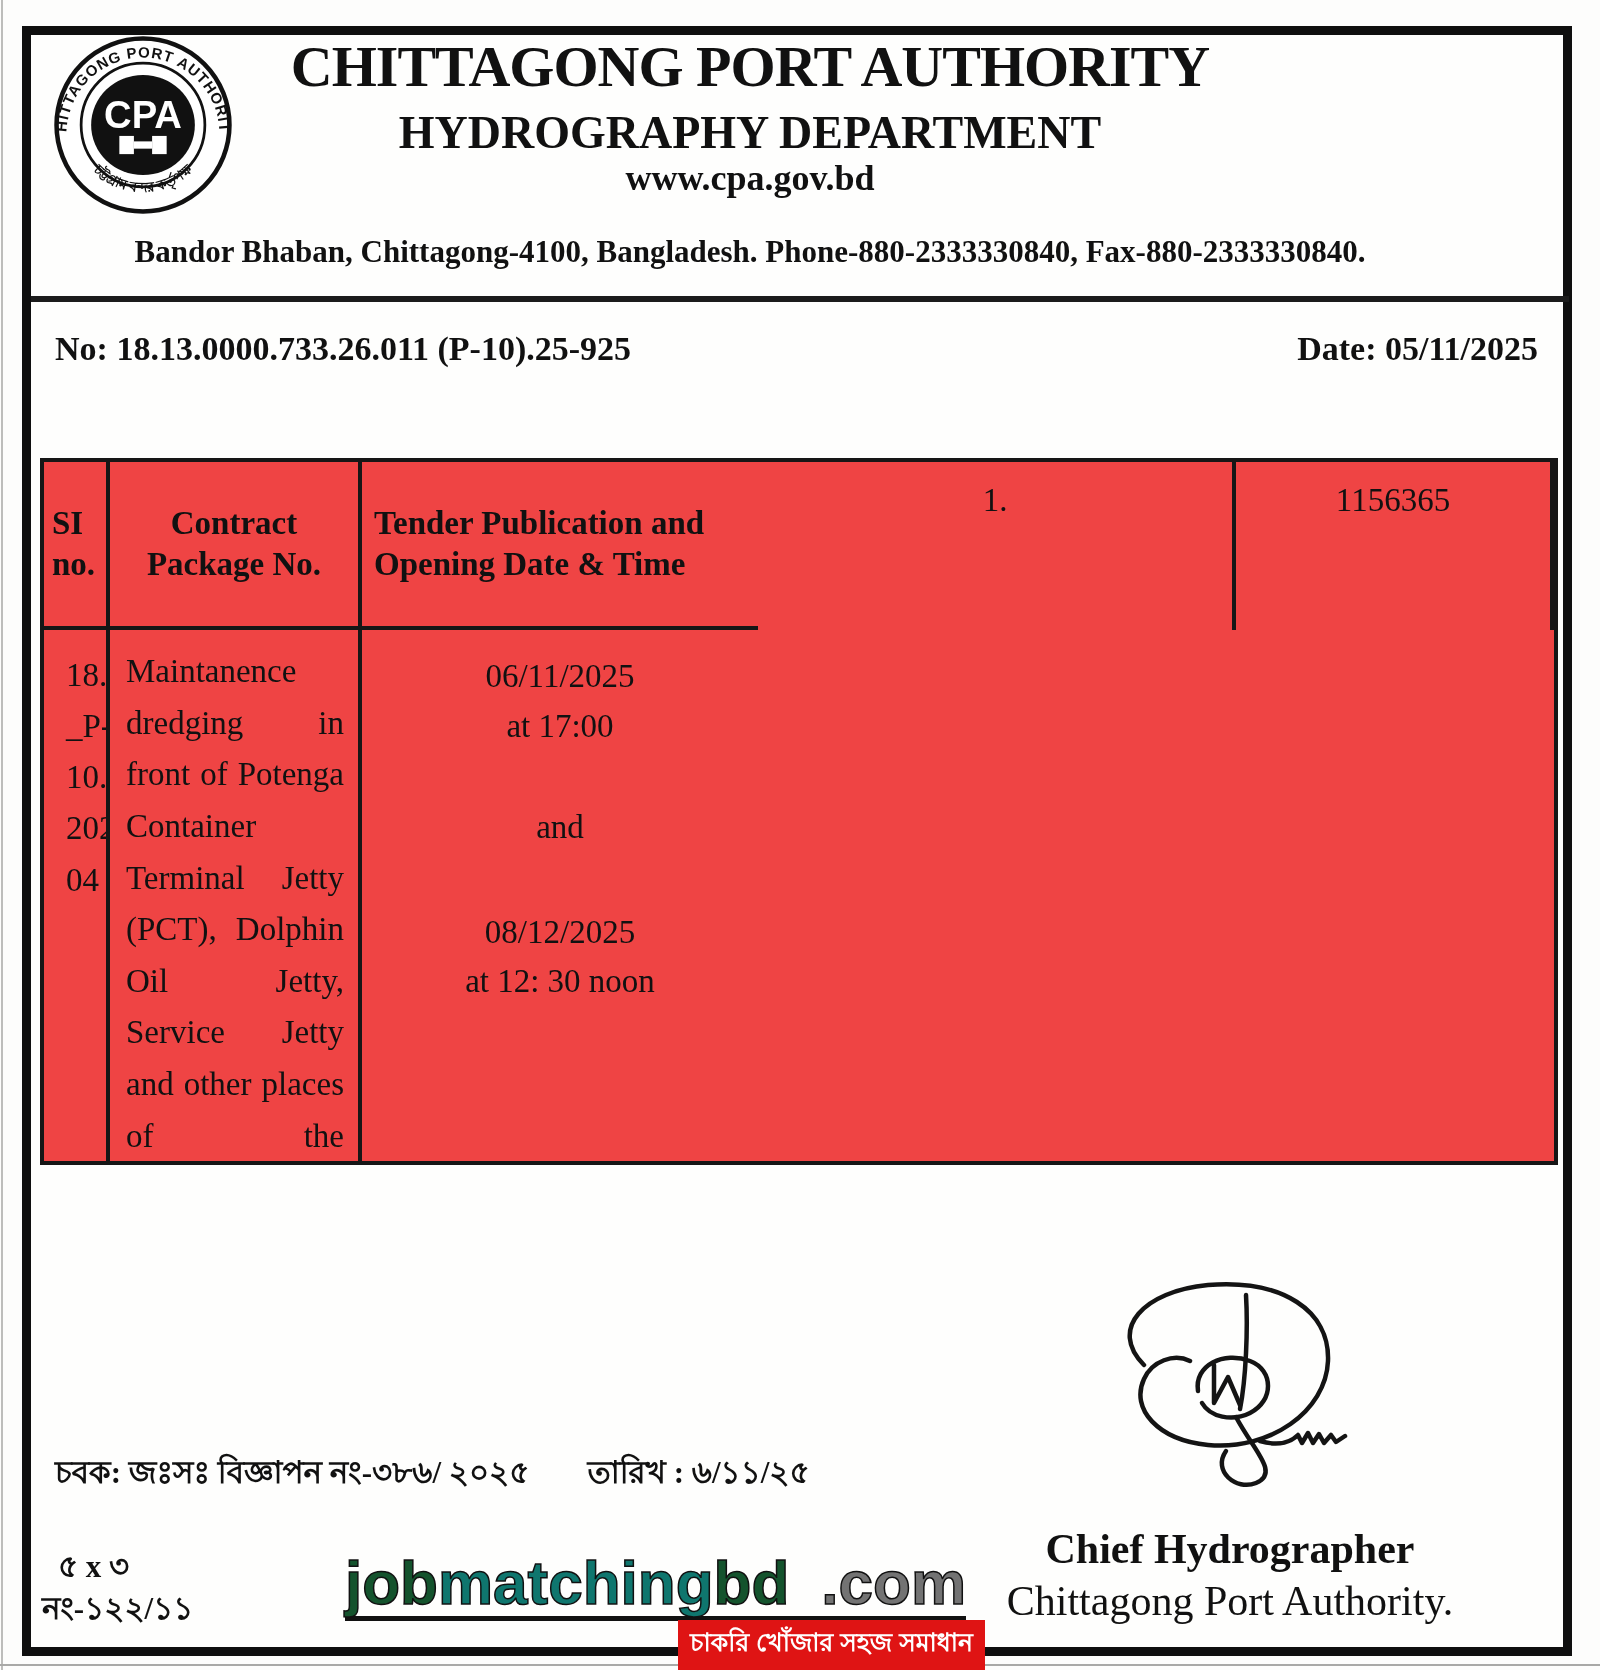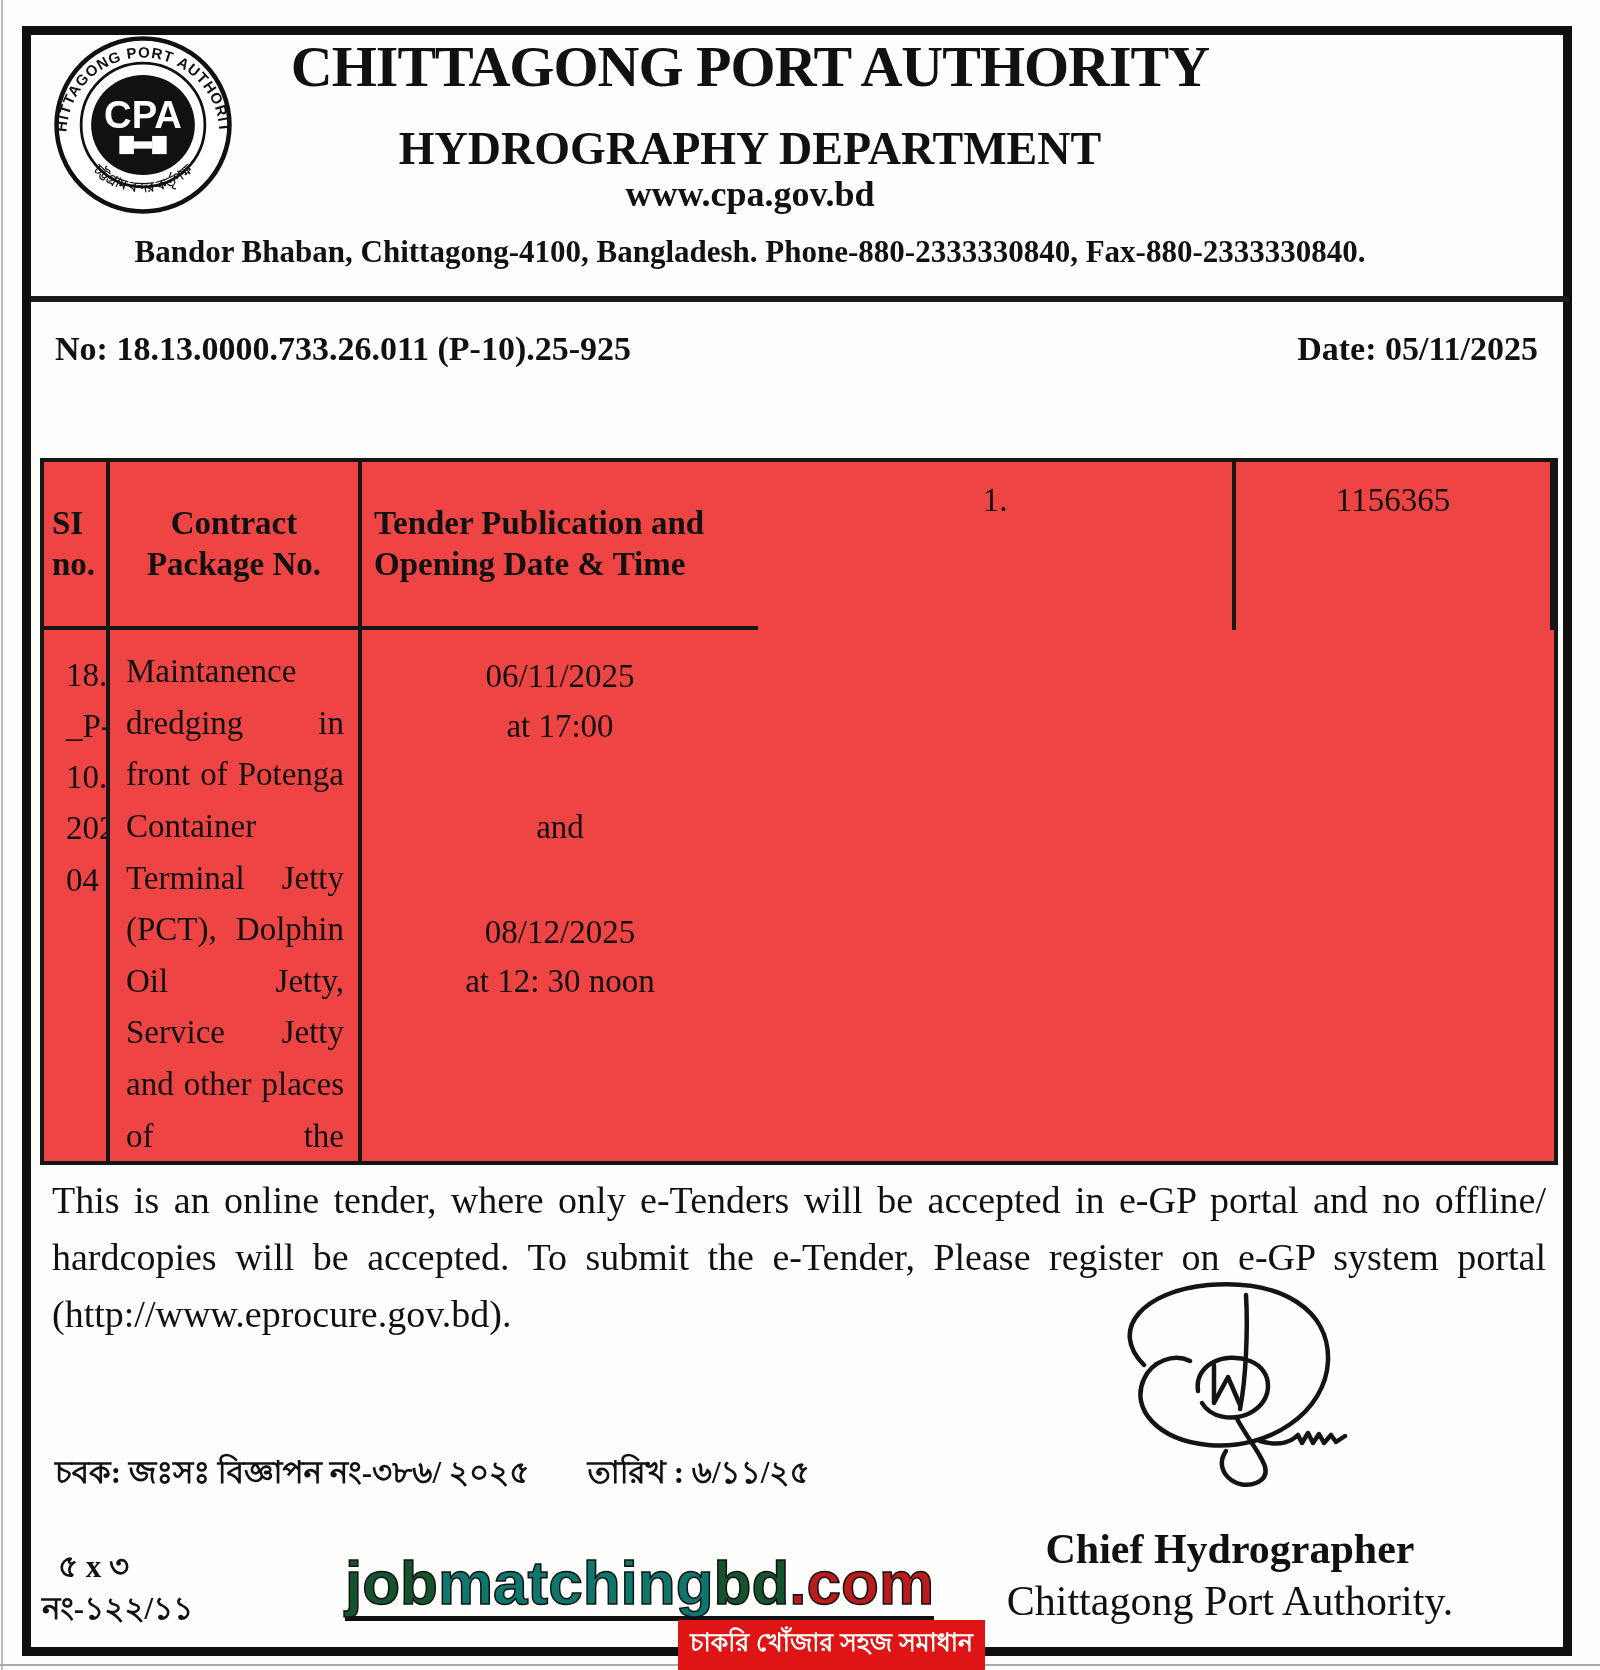--- a/index.html
+++ b/index.html
@@ -8,21 +8,21 @@
     font-family:"Liberation Serif","DejaVu Serif",serif;color:#111;
   }
   .scan-edge-left{position:absolute;left:1px;top:0;width:2px;height:100%;background:#bdbdbb;}
   .scan-edge-bottom{position:absolute;left:0;top:1664px;width:100%;height:2px;background:#a9a9a7;}
   .frame{position:absolute;left:22px;top:26px;width:1532px;height:1612px;border:9px solid #0f0f0f;background:#fefefd;}
 
   
   .logo{position:absolute;left:52px;top:34px;width:182px;height:182px;}
   .head-block{position:absolute;left:30px;top:38px;width:1440px;text-align:center;}
   .org-name{font-size:58px;font-weight:bold;letter-spacing:-1px;line-height:1.0;}
-  .dept-name{font-size:46px;font-weight:bold;margin-top:30px;line-height:1.0;}
+  .dept-name{font-size:46px;font-weight:bold;margin-top:14px;line-height:1.0;}
   .website{font-size:36px;font-weight:bold;margin-top:4px;line-height:1.0;}
   .address{position:absolute;left:30px;top:234px;width:1440px;text-align:center;font-size:31px;font-weight:bold;}
   .rule{position:absolute;left:31px;top:296px;width:1538px;height:6px;background:#1c1c1c;}
 
   .memo{position:absolute;left:55px;top:330px;font-size:34px;font-weight:bold;}
   .date{position:absolute;right:62px;top:330px;font-size:34px;font-weight:bold;}
 
   
   .tender-table{
     position:absolute;left:40px;top:458px;width:1518px;height:707px;
@@ -57,21 +57,21 @@
 
   
   .wm{position:absolute;left:345px;top:1552px;width:648px;}
   .wm-text{
     font-family:"Liberation Sans","DejaVu Sans",sans-serif;font-weight:bold;font-size:62px;line-height:1.0;
     letter-spacing:0px;border-bottom:5px solid #111;display:inline-block;padding-bottom:2px;
     -webkit-text-stroke:1.5px #111;
   }
   .wm-job,.wm-bd{color:#14532d;text-align:center;}
   .wm-matching{color:#0f766e;}
-  .wm-com{color:#b91c1c;}
+  .wm-com{color:#737373;margin-left:32px;}
   .wm-tagline{
     position:absolute;right:8px;top:68px;background:#df1414;color:#fff;
     font-family:"Liberation Sans","DejaVu Sans",sans-serif;font-weight:bold;font-size:25px;
     padding:3px 12px 5px 12px;white-space:nowrap;
   }
 
   
   .signature{position:absolute;left:1048px;top:1268px;width:330px;height:252px;}
   .signatory{position:absolute;left:990px;top:1528px;width:480px;text-align:center;}
   .sig-title{font-size:42px;font-weight:bold;line-height:1.0;}
@@ -131,21 +131,20 @@
     <div class="cell b-now">Maintanence dredging in front of Potenga Container Terminal Jetty (PCT), Dolphin Oil Jetty, Service Jetty and other places of the Karnaphuli Channel from uper port limit to harbour mouth by engaging grab and suction dredger.</div>
     <div class="cell b-pub last">
       <div>06/11/2025</div>
       <div>at 17:00</div>
       <div class="pub-and">and</div>
       <div class="pub-d2">08/12/2025</div>
       <div>at 12: 30 noon</div>
     </div>
   </div>
 
-  <div class="notice">This is an online tender, where only e-Tenders will be accepted in e-GP portal and no offline/ hardcopies will be accepted. To submit the e-Tender, Please register on e-GP system portal (http://www.eprocure.gov.bd).</div>
 
   <div class="bn bn-line1">
     <span>চবক: জঃসঃ বিজ্ঞাপন নং-৩৮৬/ ২০২৫</span><span class="bn-date">তারিখ : ৬/১১/২৫</span>
   </div>
   <div class="bn bn-size">৫ x ৩</div>
   <div class="bn bn-serial">নং-১২২/১১</div>
 
   <div class="wm">
     <span class="wm-text"><span class="wm-job">job</span><span class="wm-matching">matching</span><span class="wm-bd">bd</span><span class="wm-com">.com</span></span>
     <span class="wm-tagline">চাকরি খোঁজার সহজ সমাধান</span>

